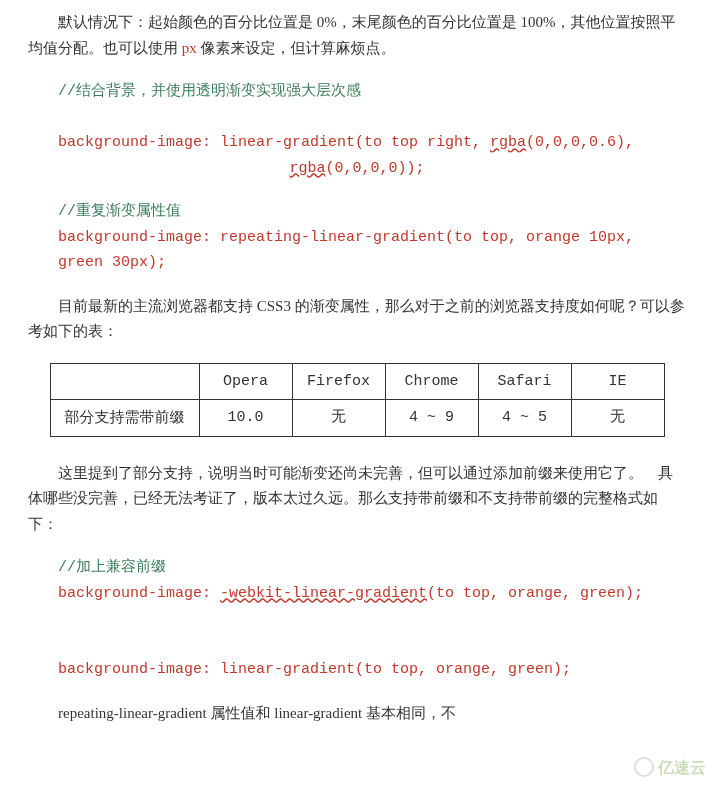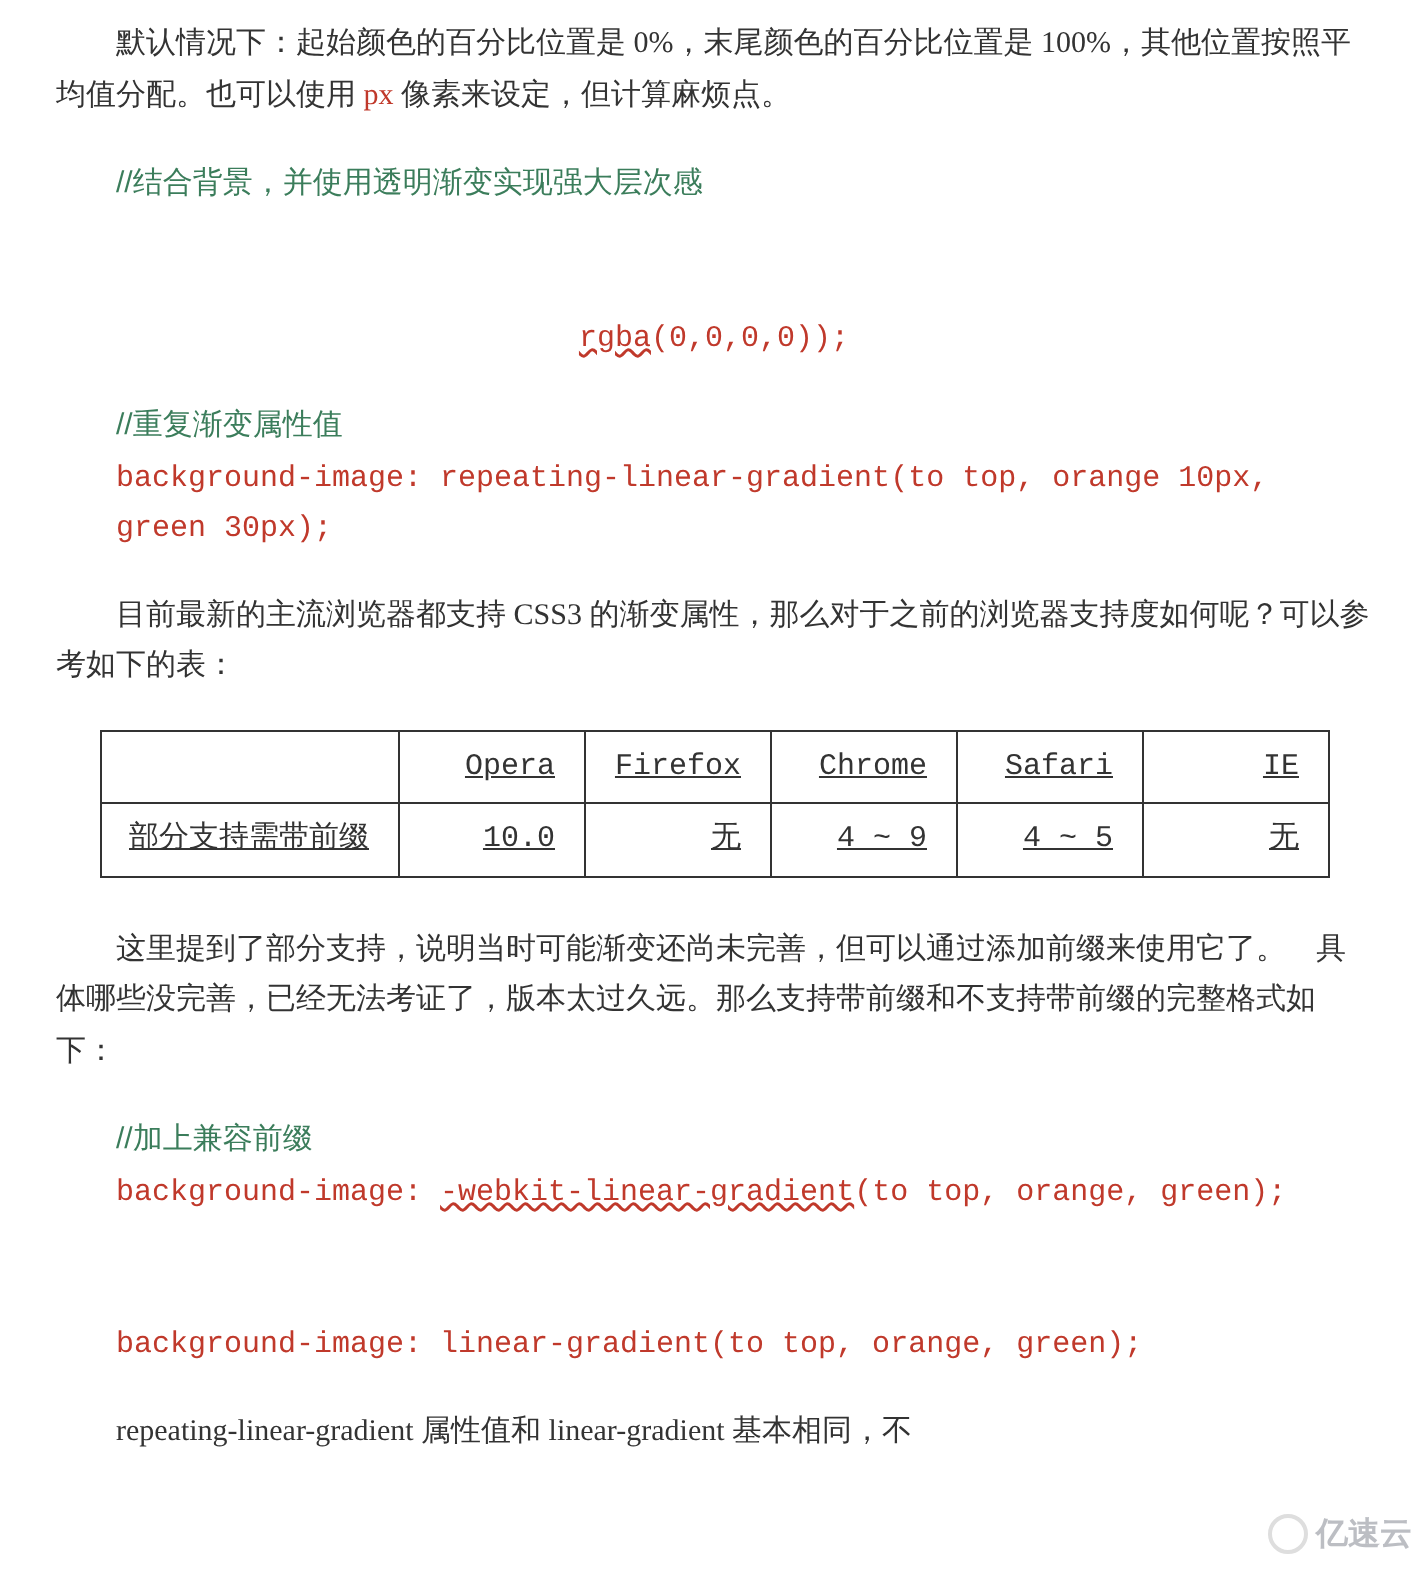--- a/index.html
+++ b/index.html
@@ -18,71 +18,70 @@
       text-indent: 2em;
       margin: 0 0 18px 0;
     }
     .no-indent { text-indent: 0; }
     .code-block {
       font-family: "Courier New", Courier, monospace;
       margin: 0 0 18px 0;
       padding-left: 2em;
       text-indent: 0;
     }
-    .cmt { color: #3b7d5b; font-family: Liberation Sans, sans-serif; text-align: center; }
+    .cmt { color: #3b7d5b; font-family: Liberation Mono, monospace; text-align: center; }
     .code { color: #c0392b; }
     .ul { text-decoration: underline; text-decoration-style: wavy; text-decoration-color: #c0392b; color: #c0392b; }
     table {
       border-collapse: collapse;
       margin: 6px auto 24px auto;
       font-family: "Courier New", Courier, monospace;
       font-size: 15px;
     }
     th, td {
       border: 1.5px solid #333;
       padding: 5px 14px;
-      text-align: right;
+      text-align: center;
       min-width: 64px;
-      text-decoration: underline;
     }
     th:first-child, td:first-child {
       font-family: "SimSun","宋体",serif;
       min-width: 120px;
     }
     th { font-weight: normal; }
     .watermark {
       position: fixed;
       right: 8px;
       bottom: 8px;
       opacity: 0.28;
       font-family: sans-serif;
       font-size: 16px;
       font-weight: bold;
-      color: #0f172a;
+      color: #4d7c0f;
       display: flex;
       align-items: center;
       gap: 4px;
     }
     .wm-circle {
       width: 20px; height: 20px; border-radius: 50%;
       border: 2px solid #888; display:inline-block;
       box-sizing:border-box;
     }
   </style>
 </head>
 <body>
 
 <p class="body-text">
   <span>默认情况下：起始颜色的百分比位置是 0%，末尾颜色的百分比位置是 100%，其他位置按照平均值分配。也可以使用 </span><span class="code">px</span><span> 像素来设定，但计算麻烦点。</span>
 </p>
 
 <div class="code-block">
   <span class="cmt">//结合背景，并使用透明渐变实现强大层次感</span><br>
   <br>
-  <br>
+  <span class="code"><span>background-image:  linear-gradient(to  top  right,  </span><span class="ul">rgba</span><span>(0,0,0,0.6), </span></span><br>
 </div>
 <div class="code-block no-indent" style="padding-left:0;margin-top:-18px;text-align:center;">
   <span class="code"><span class="ul">rgba</span><span>(0,0,0,0));</span></span>
 </div>
 
 <div class="code-block">
   <span class="cmt">//重复渐变属性值</span><br>
   <span class="code">background-image: repeating-linear-gradient(to top, orange 10px, green 30px);</span>
 </div>
 

